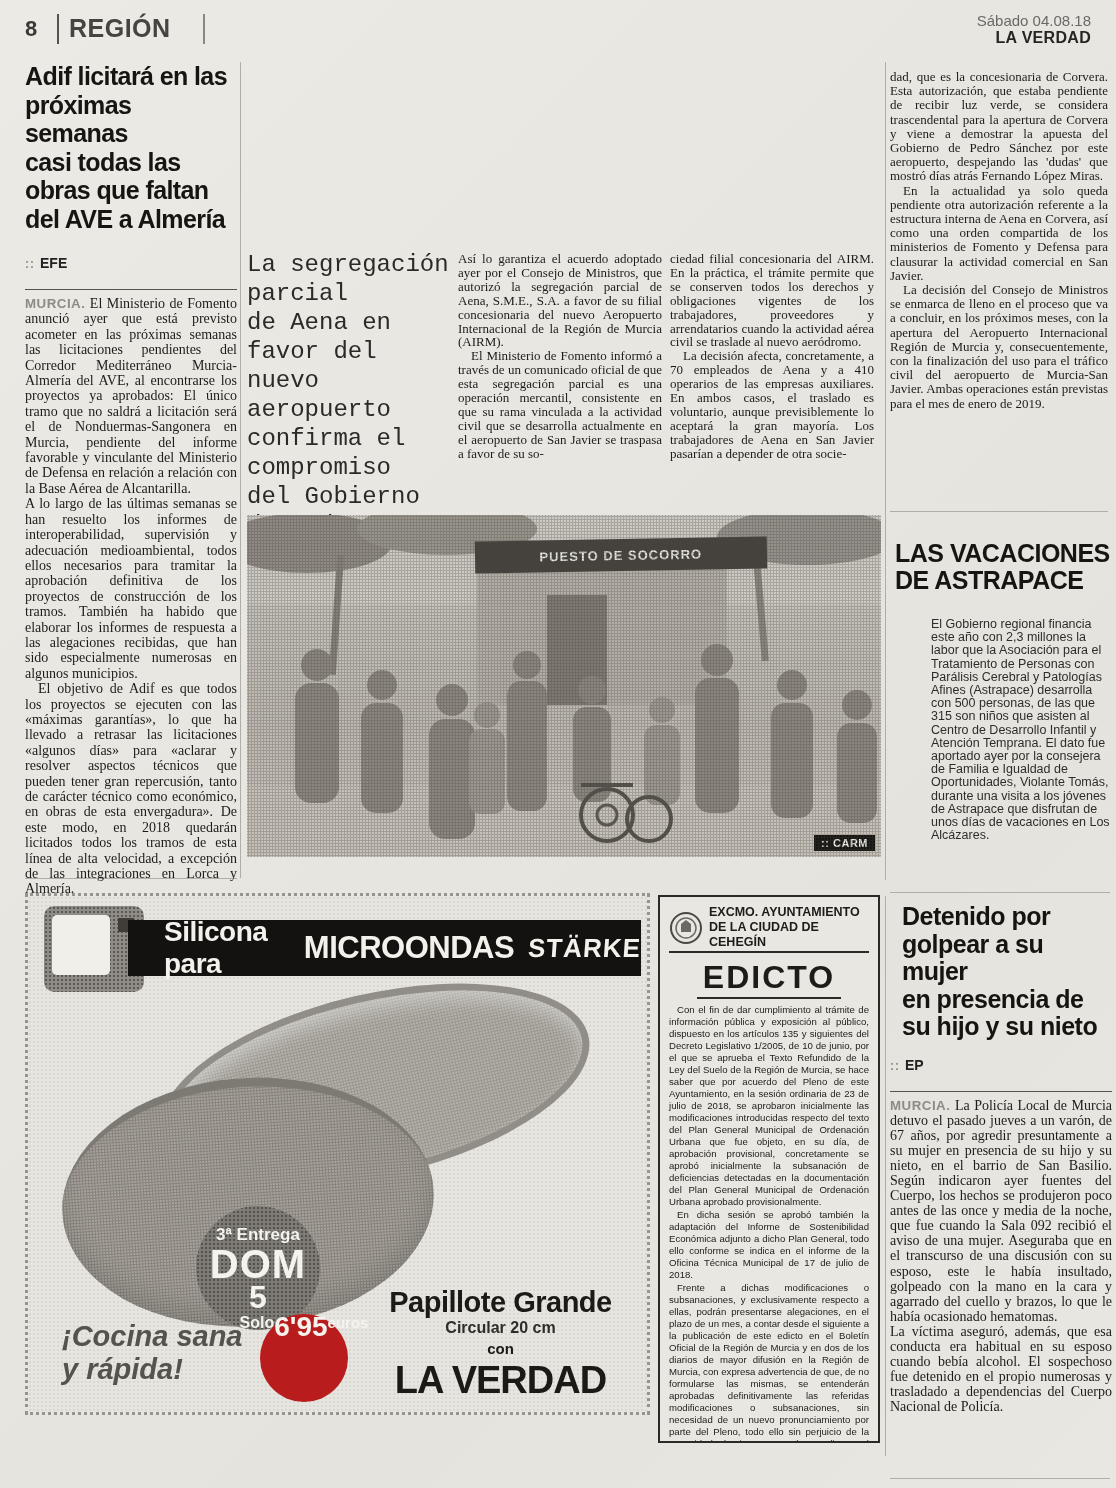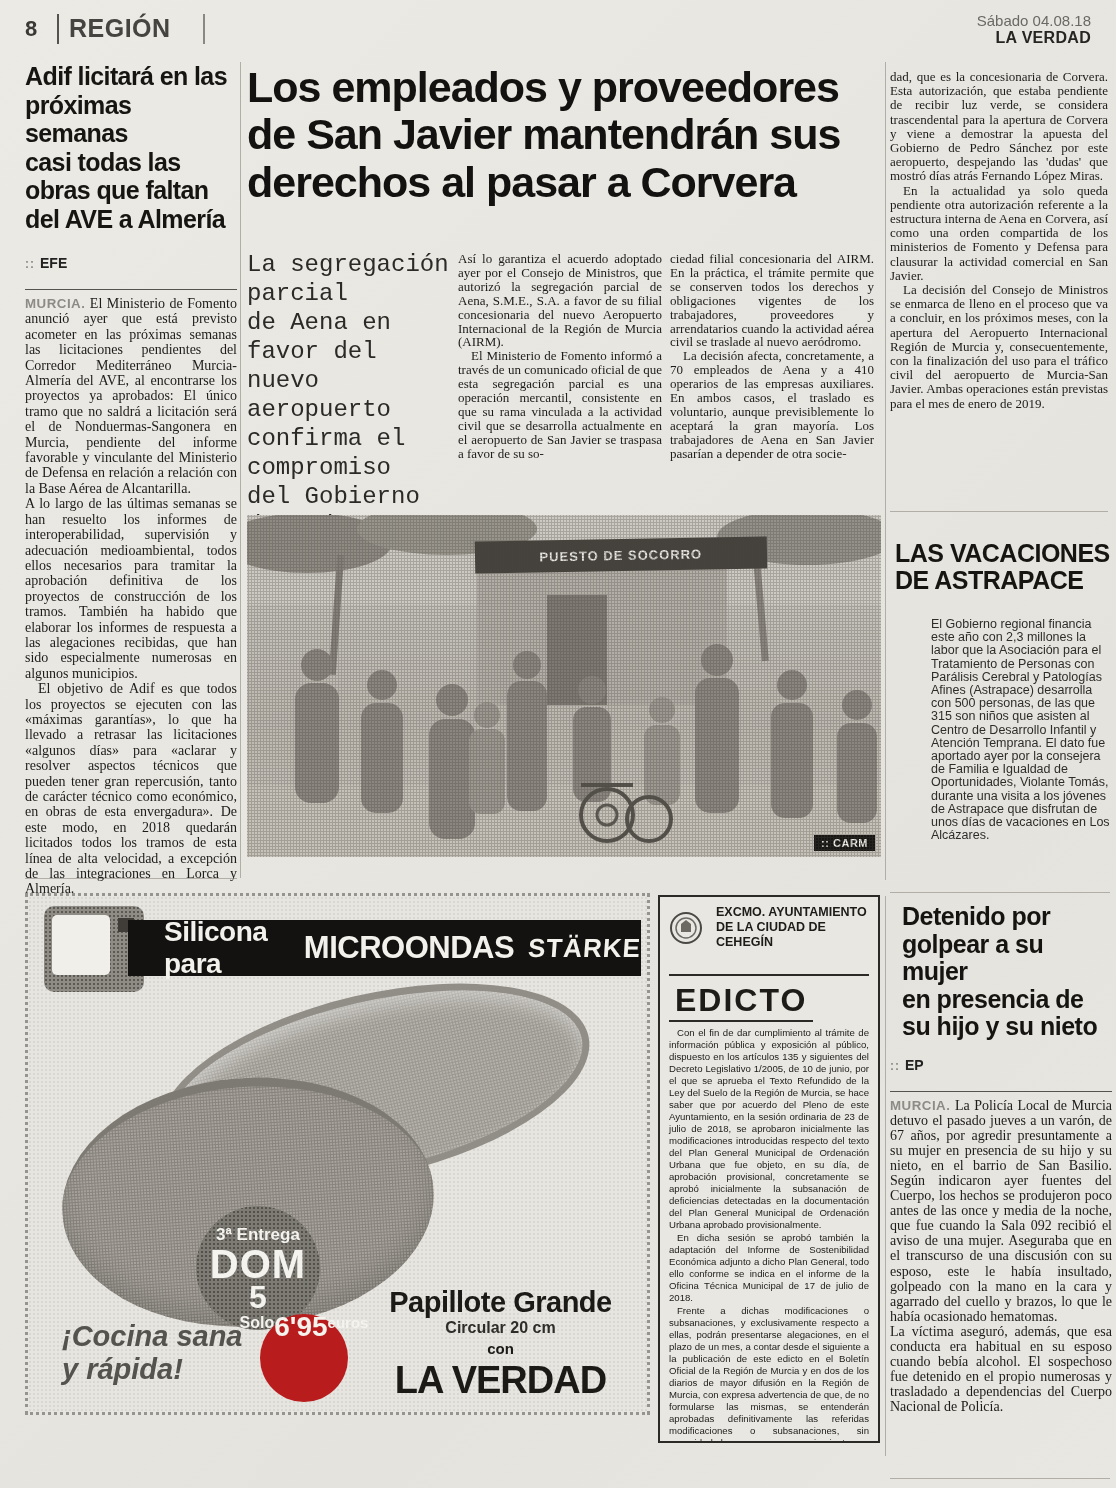--- a/index.html
+++ b/index.html
@@ -74,24 +74,24 @@
   .badge-price .s2 { font-size:28px; font-weight:bold; line-height:.95; }
   .badge-price .s3 { font-size:15px; font-weight:bold; }
   .slogan { position:absolute; left:34px; top:424px; font-family:"Liberation Sans",sans-serif; font-style:italic; font-weight:bold; font-size:29px; line-height:1.15; color:#55534e; white-space:pre-line; }
   .product { position:absolute; left:330px; top:390px; width:285px; text-align:center; font-family:"Liberation Sans",sans-serif; color:#1b1a17; }
   .product .p1 { font-size:29px; font-weight:bold; letter-spacing:-.5px; }
   .product .p2 { font-size:16px; font-weight:bold; color:#2e2d29; }
   .product .p3 { font-size:15px; font-weight:bold; margin-top:3px; }
   .product .p4 { font-size:38px; font-weight:bold; letter-spacing:-1px; margin-top:2px; }
   
   .edicto { position:absolute; left:658px; top:895px; width:222px; height:548px; border:2px solid #2b2a26; background:#e9e7e2; padding:8px 9px; font-family:"Liberation Sans",sans-serif; overflow:hidden; }
-  .ed-head { display:flex; align-items:center; gap:13px; border-bottom:2px solid #2b2a26; padding-bottom:24px; }
+  .ed-head { display:flex; align-items:center; gap:6px; border-bottom:2px solid #2b2a26; padding-bottom:1px; }
   .ed-seal { flex:0 0 34px; }
   .ed-org { font-size:12.5px; font-weight:bold; line-height:1.2; color:#1d1c18; }
-  .ed-title { text-align:left; margin:6px 0 5px; }
+  .ed-title { text-align:center; margin:6px 0 5px; }
   .ed-title span { display:inline-block; font-size:32px; font-weight:bold; letter-spacing:2px; border-bottom:2px solid #2b2a26; padding:0 6px 1px; color:#1d1c18; }
   .ed-body { font-size:9.6px; line-height:12px; color:#23221e; }
   .ed-body p { text-align:justify; text-indent:8px; margin-bottom:1px; }
   
   .det { position:absolute; left:890px; top:903px; width:222px; }
   .det h3 { font-family:"Liberation Sans",sans-serif; font-size:25px; line-height:1.1; letter-spacing:-.5px; white-space:pre-line; color:#151410;margin-left:12px; }
   .det .byline { margin-top:16px; }
   .det .serif-body { font-size:14px; line-height:15.1px; }
 </style>
 </head>
@@ -126,23 +126,20 @@
 del AVE a Almería</h2>
     <div class="byline">
       <span class="marker">::</span><span>EFE</span>
     </div>
     <div class="serif-body">
       <p><span class="dateline">MURCIA.</span> <span>El Ministerio de Fomento anunció ayer que está previsto acometer en las próximas semanas las licitaciones pendientes del Corredor Mediterráneo Murcia-Almería del AVE, al encontrarse los proyectos ya aprobados: El único tramo que no saldrá a licitación será el de Nonduermas-Sangonera en Murcia, pendiente del informe favorable y vinculante del Ministerio de Defensa en relación a relación con la Base Aérea de Alcantarilla.</span></p>
       <span><p>A lo largo de las últimas semanas se han resuelto los informes de interoperabilidad, supervisión y adecuación medioambiental, todos ellos necesarios para tramitar la aprobación definitiva de los proyectos de construcción de los tramos. También ha habido que elaborar los informes de respuesta a las alegaciones recibidas, que han sido especialmente numerosas en algunos municipios.</p><p>El objetivo de Adif es que todos los proyectos se ejecuten con las «máximas garantías», lo que ha llevado a retrasar las licitaciones «algunos días» para «aclarar y resolver aspectos técnicos que pueden tener gran repercusión, tanto de carácter técnico como económico, en obras de esta envergadura». De este modo, en 2018 quedarán licitados todos los tramos de esta línea de alta velocidad, a excepción de las integraciones en Lorca y Almería.</p></span>
     </div>
   </div>
 
-  <h1 class="main-head">Los empleados y proveedores
-de San Javier mantendrán sus
-derechos al pasar a Corvera</h1>
 
   <div class="lede-col">
     <div class="lede">La segregación parcial
 de Aena en favor del
 nuevo aeropuerto
 confirma el compromiso
 del Gobierno de Pedro
 Sánchez con el proyecto</div>
     <div class="lede-rule"></div>
     <div class="byline">

